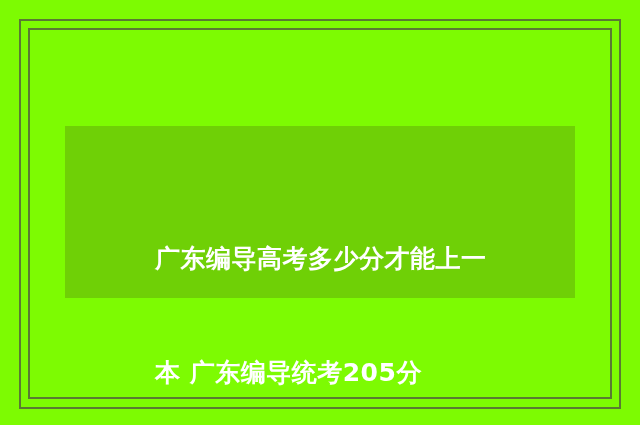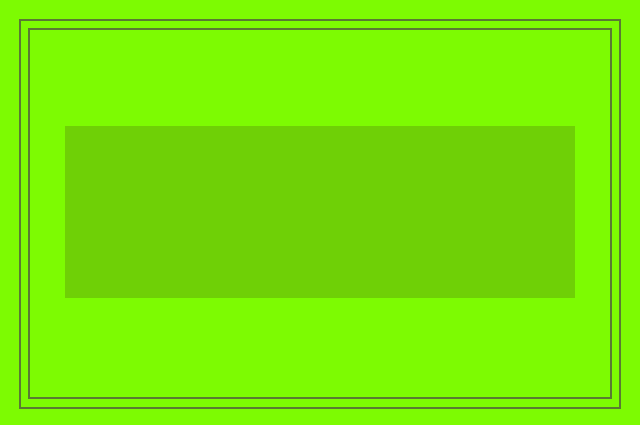--- a/index.html
+++ b/index.html
@@ -80,16 +80,18 @@
 </head>
 <body>
 
 <div class="poster">
 
   <div class="frame-outer"></div>
   <div class="frame-inner"></div>
 
   <div class="content-panel">
     <div class="headline">
+      <span class="headline-line">广东编导高考多少分才能上一</span>
+      <span class="headline-line">本 广东编导统考205分</span>
     </div>
   </div>
 
 </div>
 
 </body></html>

